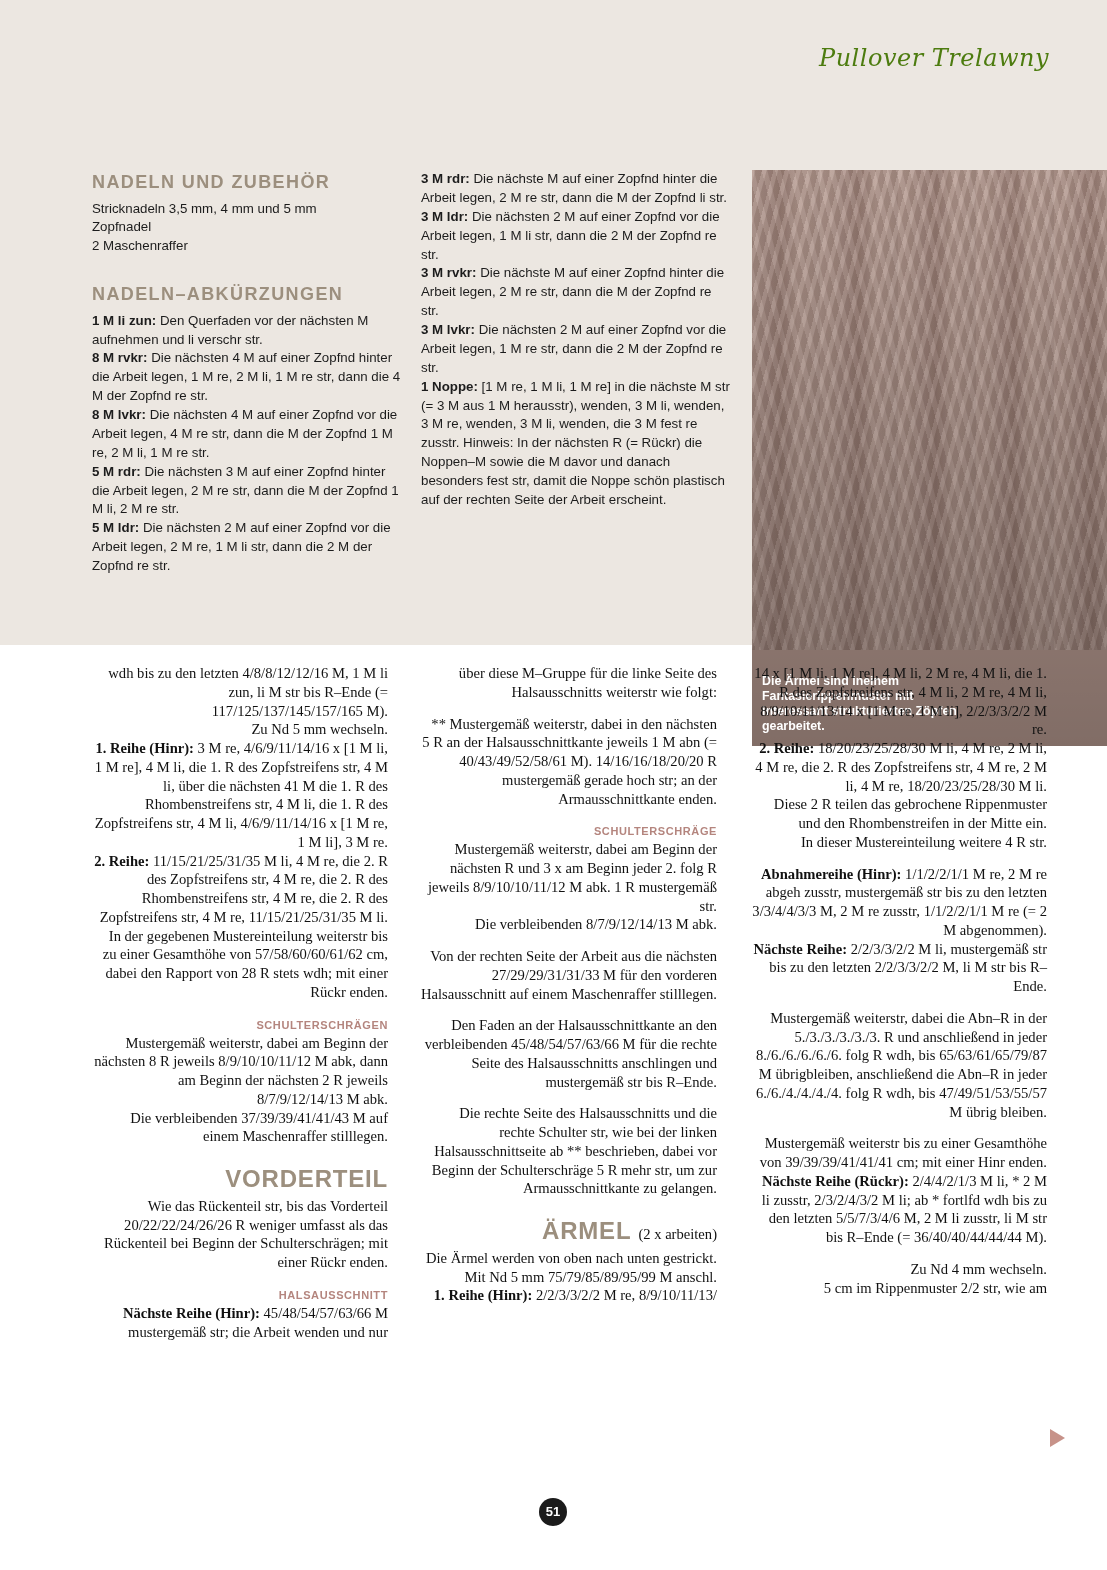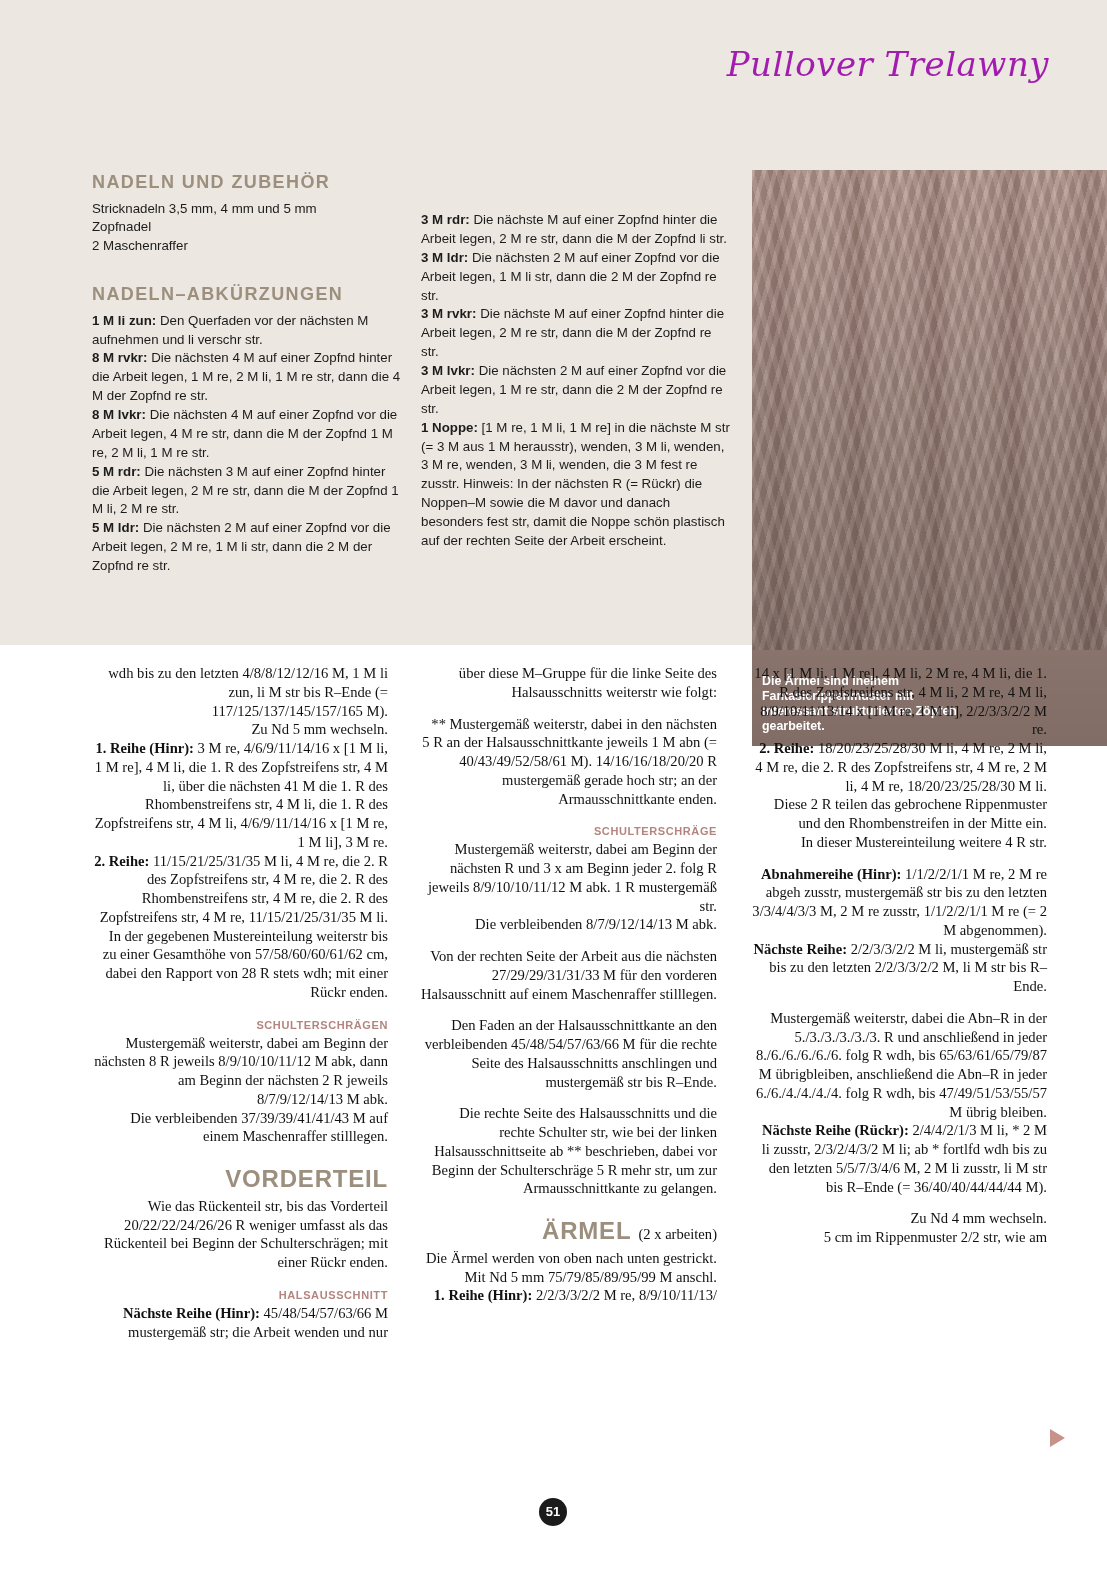--- a/index.html
+++ b/index.html
@@ -22,35 +22,35 @@
     width: 1107px;
     height: 645px;
     background: #ece7e1;
   }
   .title {
     position: absolute;
     right: 58px;
     top: 44px;
     font-family: "DejaVu Serif", serif;
     font-style: italic;
-    font-size: 34px;
-    color: #a21caf;
+    font-size: 24px;
+    color: #4d7c0f;
     letter-spacing: 0.5px;
     white-space: nowrap;
   }
   
   .top-col {
     position: absolute;
     font-family: "Liberation Sans", sans-serif;
     font-size: 13.3px;
     line-height: 1.42;
     color: #1c1c1c;
   }
   .top-col-1 { left: 92px; top: 170px; width: 310px; }
-  .top-col-2 { left: 421px; top: 170px; width: 310px; margin-top: 41px; }
+  .top-col-2 { left: 421px; top: 170px; width: 310px; }
 
   .sect-head {
     font-family: "Liberation Sans", sans-serif;
     font-weight: bold;
     font-size: 18px;
     letter-spacing: 1.4px;
     color: #9c8f7e;
     margin: 0 0 4px 0;
   }
   .sect-head.second { margin-top: 26px; }
@@ -238,20 +238,21 @@
   <div class="col col-3">
     <p>14 x [1 M li, 1 M re], 4 M li, 2 M re, 4 M li, die 1. R des Zopfstreifens str, 4 M li, 2 M re, 4 M li, 8/9/10/11/13/14 x [1 M re, 1 M li], 2/2/3/3/2/2 M re.</p>
     <p><b>2. Reihe:</b><span> 18/20/23/25/28/30 M li, 4 M re, 2 M li, 4 M re, die 2. R des Zopfstreifens str, 4 M re, 2 M li, 4 M re, 18/20/23/25/28/30 M li.</span></p>
     <p>Diese 2 R teilen das gebrochene Rippenmuster und den Rhombenstreifen in der Mitte ein.</p>
     <p>In dieser Mustereinteilung weitere 4 R str.</p>
 
     <p class="gap"><b>Abnahmereihe (Hinr):</b><span> 1/1/2/2/1/1 M re, 2 M re abgeh zusstr, mustergemäß str bis zu den letzten 3/3/4/4/3/3 M, 2 M re zusstr, 1/1/2/2/1/1 M re (= 2 M abgenommen).</span></p>
     <p><b>Nächste Reihe:</b><span> 2/2/3/3/2/2 M li, mustergemäß str bis zu den letzten 2/2/3/3/2/2 M, li M str bis R–Ende.</span></p>
 
     <p class="gap">Mustergemäß weiterstr, dabei die Abn–R in der 5./3./3./3./3./3. R und anschließend in jeder 8./6./6./6./6./6. folg R wdh, bis 65/63/61/65/79/87 M übrigbleiben, anschließend die Abn–R in jeder 6./6./4./4./4./4. folg R wdh, bis 47/49/51/53/55/57 M übrig bleiben.</p>
+    <p class="gap">Mustergemäß weiterstr bis zu einer Gesamthöhe von 39/39/39/41/41/41 cm; mit einer Hinr enden.</p>
     <p><b>Nächste Reihe (Rückr):</b><span> 2/4/4/2/1/3 M li, * 2 M li zusstr, 2/3/2/4/3/2 M li; ab * fortlfd wdh bis zu den letzten 5/5/7/3/4/6 M, 2 M li zusstr, li M str bis R–Ende (= 36/40/40/44/44/44 M).</span></p>
 
     <p class="gap">Zu Nd 4 mm wechseln.</p>
     <p>5 cm im Rippenmuster 2/2 str, wie am</p>
   </div>
 
   <div class="arrow"></div>
   <div class="page-num">51</div>
 </div>
 

